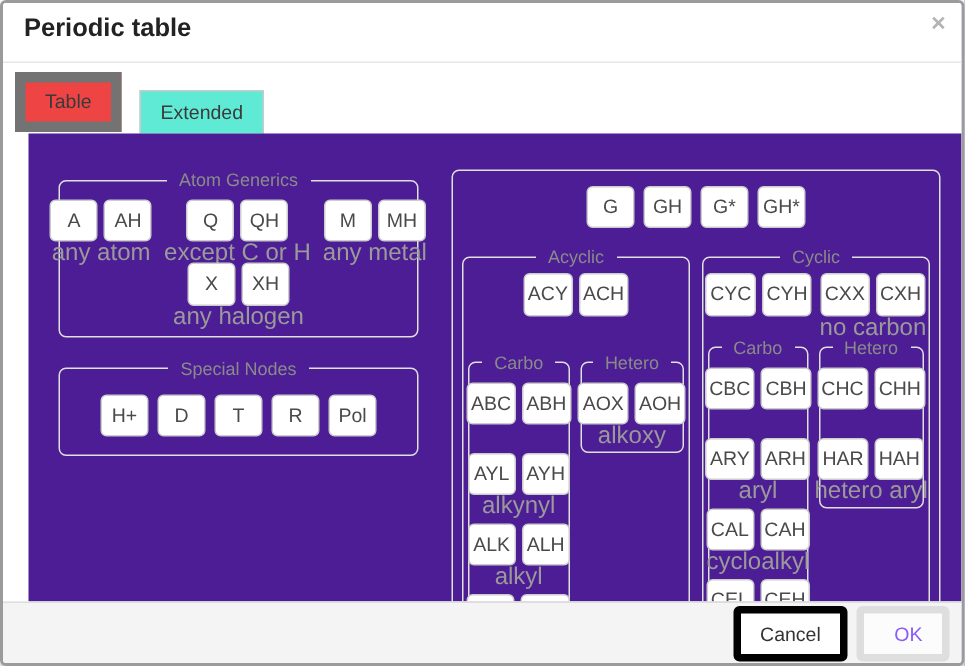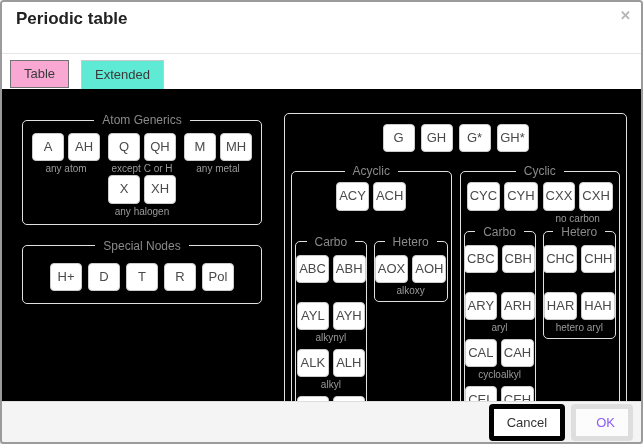--- a/index.html
+++ b/index.html
@@ -9,48 +9,48 @@
   .dialog {
     width: 643px; height: 444px;
     border: 2px solid #9b9b9b; border-radius: 4px;
     background: #fff;
     display: flex; flex-direction: column;
     overflow: hidden;
     box-shadow: 0 2px 5px rgba(0,0,0,.3);
   }
 
   
-  .dialog-header { position: relative; padding: 7px 14px 24px; border-bottom: 1px solid #e6e6e6; background: #fff; flex: none; }
+  .dialog-header { position: relative; padding: 7px 14px 12px; border-bottom: 1px solid #e6e6e6; background: #fff; flex: none; }
   .dialog-title { font-size: 17px; font-weight: bold; color: #222; }
   .close-btn { position: absolute; right: 10px; top: 7px; color: #b5b5b5; font-size: 13px; font-weight: bold; cursor: pointer; line-height: 1; }
 
   
   .tabs { display: flex; align-items: flex-end; padding: 6px 0 0 8px; background: #fff; flex: none; }
   .tab { font-size: 13px; color: #3a3a3a; padding: 6px 13px; cursor: pointer; }
-  .tab-inactive { background: #f9a8d4; border: 1px solid #737373; padding: 5px 13px 6px; margin-bottom: 1px; }
+  .tab-inactive { background: #ef4444; border: 7px solid #737373; padding: 5px 13px 6px; margin-bottom: 1px; }
   .tab-active { background: #5eead4; border: 1px solid #c9c9c9; border-bottom: none; margin-left: 12px; padding: 6px 13px 7px; }
 
   
-  .content { flex: 1; display: flex; gap: 22px; padding: 16px 14px 0 20px; background: #000000; overflow: hidden; }
+  .content { flex: 1; display: flex; gap: 22px; padding: 16px 14px 0 20px; background: #4c1d95; overflow: hidden; margin-left: 17px; }
   .col-left { width: 240px; flex: none; }
   .col-right { flex: 1; min-width: 0; }
 
   fieldset { border: 1px solid #e0e0e0; border-radius: 5px; margin: 0; padding: 6px 6px 10px; min-inline-size: 0; }
   legend { margin: 0 auto; padding: 0 8px; font-size: 12px; color: #8a8a8a; text-align: center; }
 
   .fs-atom { margin-top: 8px; padding-bottom: 6px; }
   .fs-special { margin-top: 14px; padding-bottom: 12px; }
   .fs-group { margin-top: 8px; padding: 4px 6px 10px; }
   .fs-acyclic, .fs-cyclic { padding: 4px 3px 8px; }
   .fs-sub { padding: 4px 2px 4px; }
 
   .btn-row { display: flex; justify-content: center; gap: 8px; }
   .btn-pair { display: flex; gap: 4px; justify-content: center; }
   .btn-group { display: flex; flex-direction: column; align-items: center; }
-  .caption { font-size: 10px; color: #9a9a9a; margin-top: 2px; min-height: 12px; line-height: 12px; text-align: right; white-space: nowrap; }
+  .caption { font-size: 16px; color: #9a9a9a; margin-top: 2px; min-height: 12px; line-height: 12px; text-align: right; white-space: nowrap; }
 
   .btn {
     font-family: inherit; font-size: 13px; color: #4a4a4a;
     background: #fff; border: 1px solid #ccc; border-radius: 4px;
     padding: 6px 2px; min-width: 32px; text-align: center;
     cursor: pointer; line-height: 1.1;
   }
 
   .gg-top-row { margin: 6px 0 12px; }
   .sub-cols { display: flex; gap: 7px; align-items: flex-start; justify-content: center; margin-top: 10px; }

